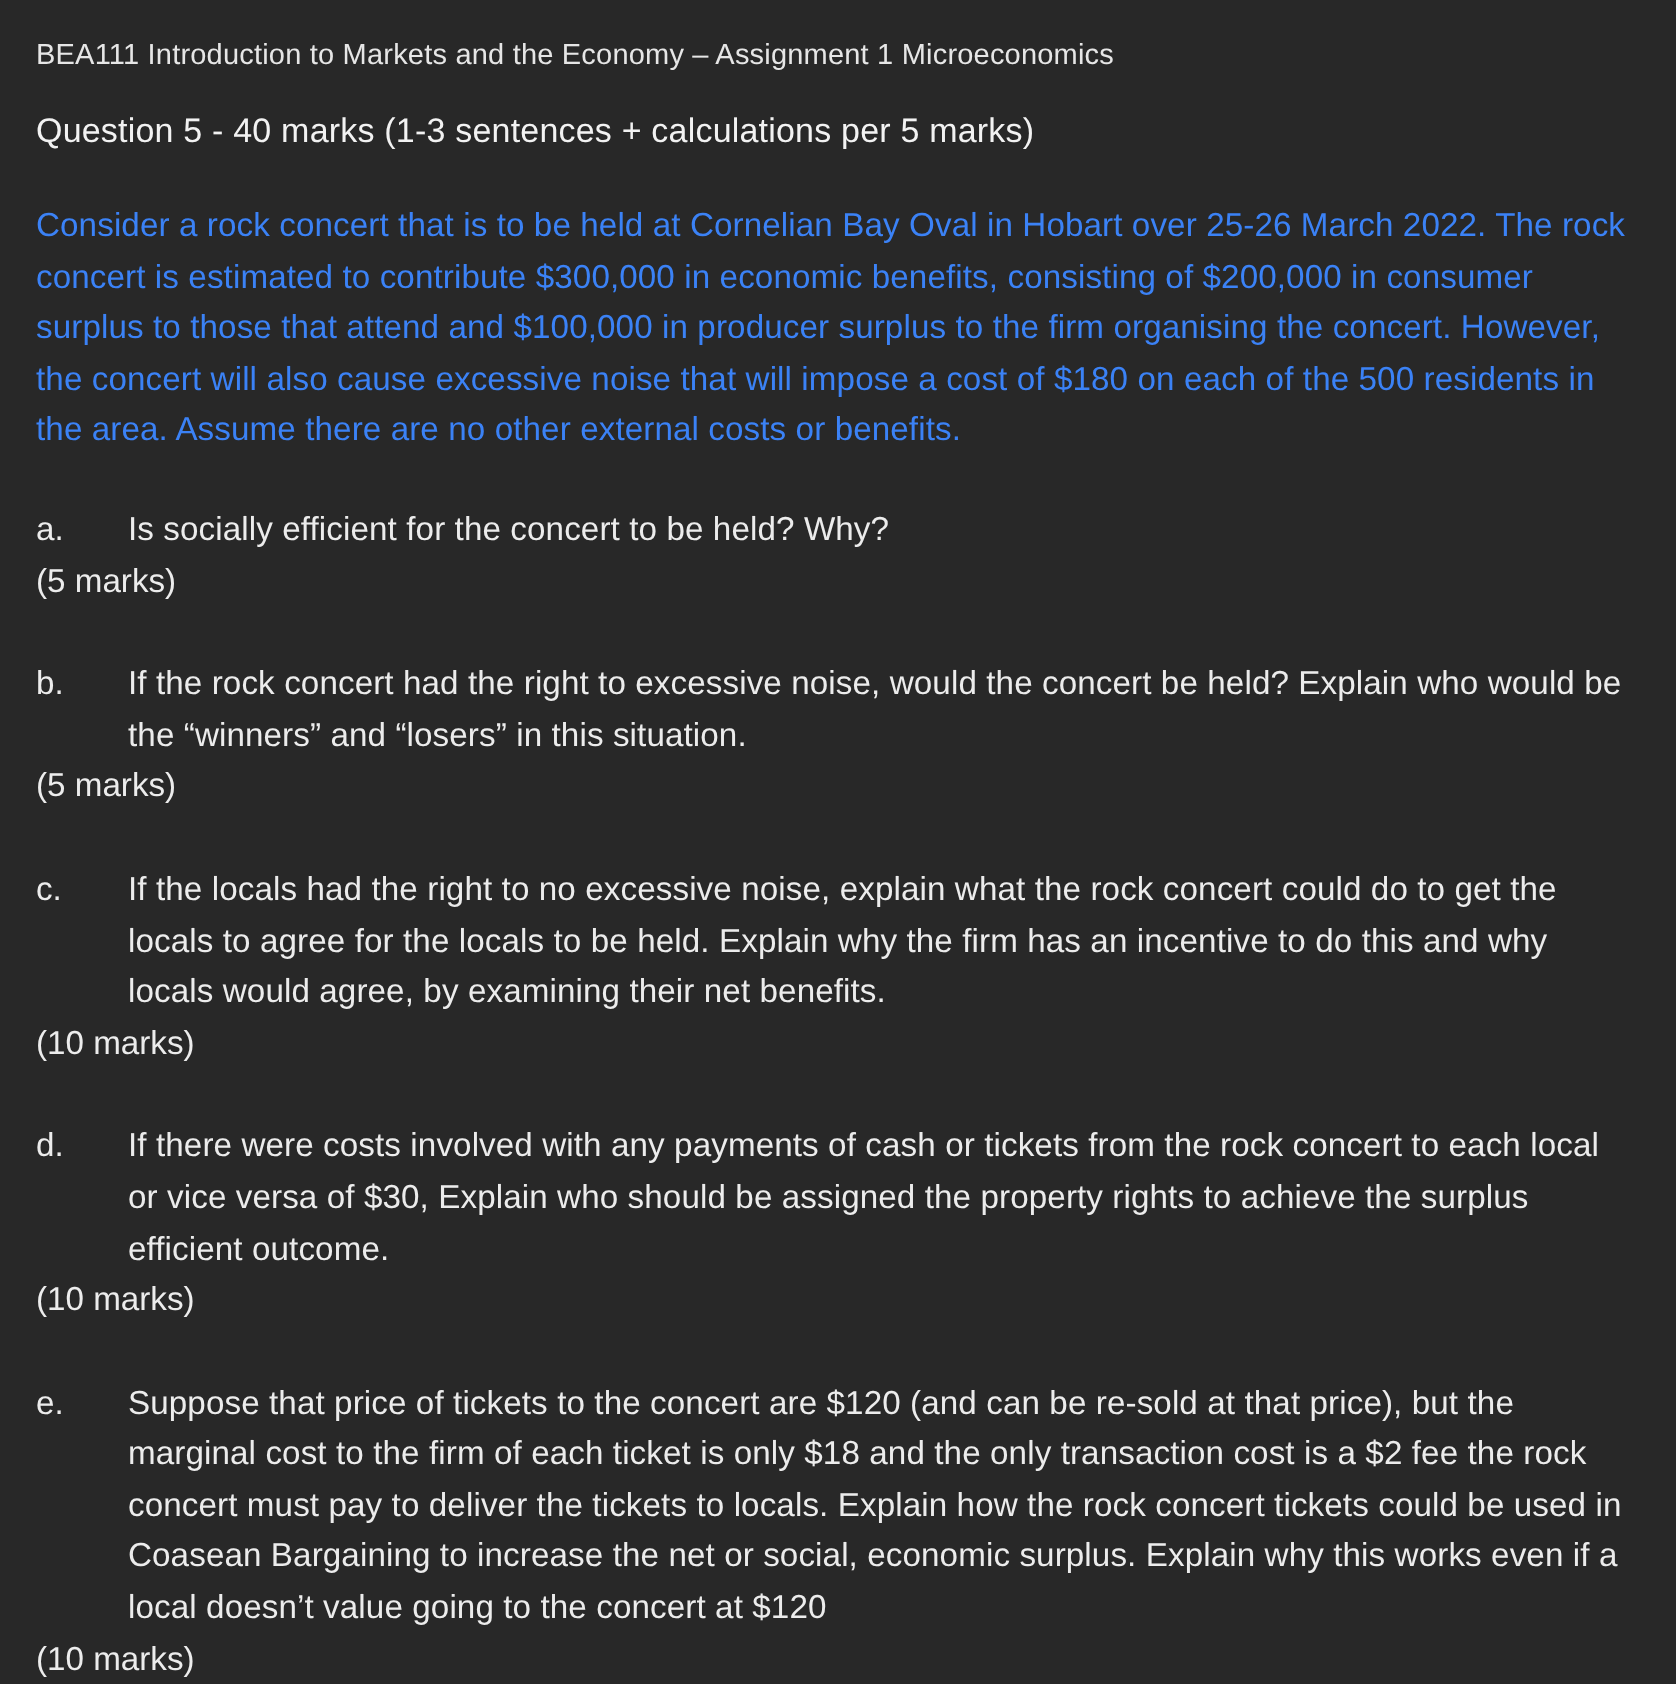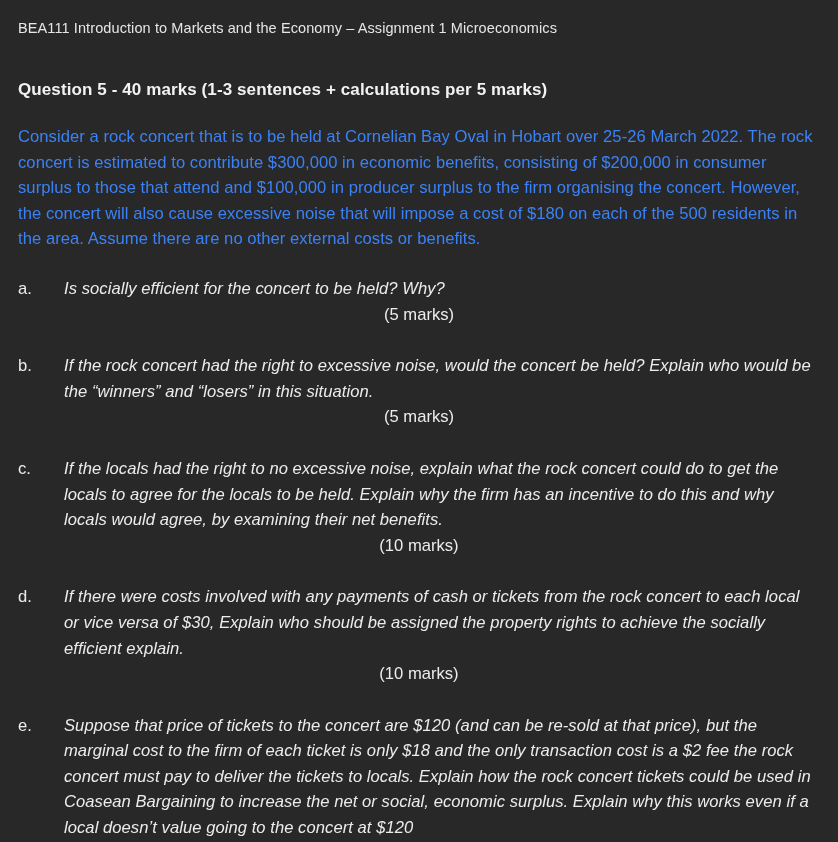--- a/index.html
+++ b/index.html
@@ -28,23 +28,23 @@
     font-size: 14.5px;
     line-height: 20px;
     color: #e6e6e6;
     letter-spacing: 0.1px;
     margin: 0 0 4px 0;
   }
 
   .q-heading {
     font-size: 17px;
     line-height: 24px;
-    font-weight: bold;
+    font-weight: normal;
     color: #f2f2f2;
-    margin: 40px 0 0 0;
+    margin: 16px 0 0 0;
     letter-spacing: 0.1px;
   }
 
   .scenario {
     font-size: 16.6px;
     line-height: 25.6px;
     color: #3b82f6;
     margin: 22px 0 0 0;
     letter-spacing: 0.05px;
   }
@@ -66,25 +66,24 @@
     color: #ececec;
   }
 
   .part-text {
     flex: 1 1 auto;
     font-size: 16.6px;
     line-height: 25.6px;
     color: #ececec;
     letter-spacing: 0.05px;
     padding-right: 2px;
-    font-style: italic;
   }
 
   .marks {
-    text-align: center;
+    text-align: left;
     font-size: 16.6px;
     line-height: 25.6px;
     color: #ececec;
     margin-top: 0;
   }
 
   .part-block { margin-bottom: 26px; }
   .part-block:last-child { margin-bottom: 0; }
 </style>
 </head>
@@ -120,21 +119,21 @@
       <div class="part">
         <div class="part-letter">c.</div>
         <div class="part-text">If the locals had the right to no excessive noise, explain what the rock concert could do to get the locals to agree for the locals to be held.  Explain why the firm has an incentive to do this and why locals would agree, by examining their net benefits.</div>
       </div>
       <div class="marks">(10 marks)</div>
     </div>
 
     <div class="part-block">
       <div class="part">
         <div class="part-letter">d.</div>
-        <div class="part-text">If there were costs involved with any payments of cash or tickets from the rock concert to each local or vice versa of $30, Explain who should be assigned the property rights to achieve the socially efficient explain.</div>
+        <div class="part-text">If there were costs involved with any payments of cash or tickets from the rock concert to each local or vice versa of $30, Explain who should be assigned the property rights to achieve the surplus efficient outcome.</div>
       </div>
       <div class="marks">(10 marks)</div>
     </div>
 
     <div class="part-block">
       <div class="part">
         <div class="part-letter">e.</div>
         <div class="part-text">Suppose that price of tickets to the concert are $120 (and can be re-sold at that price), but the marginal cost to the firm of each ticket is only $18 and the only transaction cost is a $2 fee the rock concert must pay to deliver the tickets to locals. Explain how the rock concert tickets could be used in Coasean Bargaining to increase the net or social, economic surplus. Explain why this works even if a local doesn’t value going to the concert at $120</div>
       </div>
       <div class="marks">(10 marks)</div>

